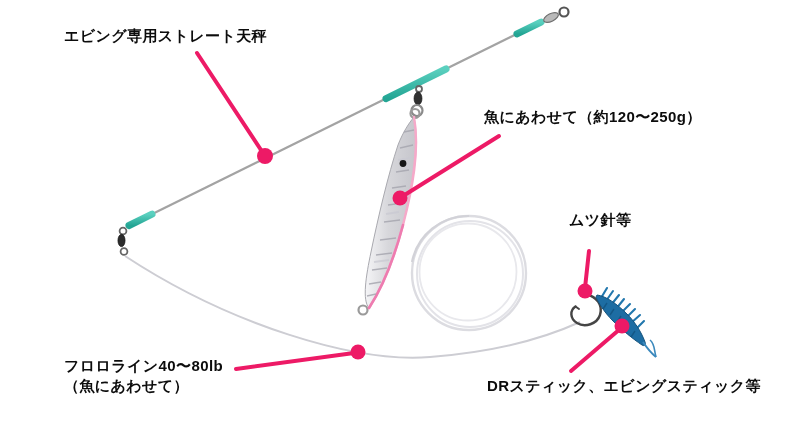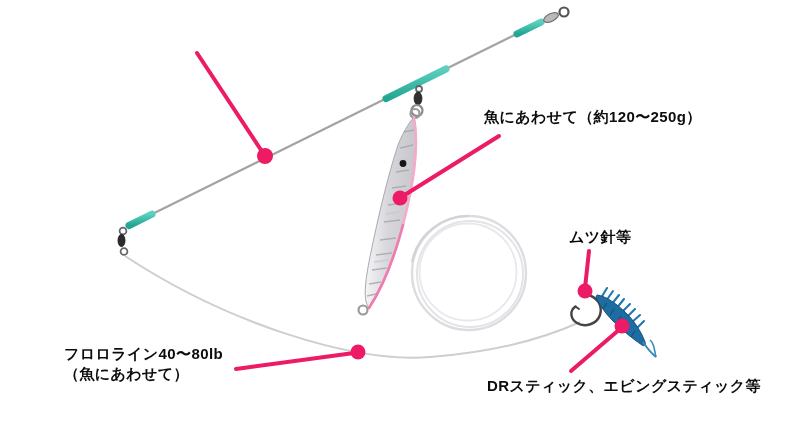--- a/index.html
+++ b/index.html
@@ -156,25 +156,26 @@
     </g>
     <g fill="#ed1a66">
       <circle cx="265" cy="156" r="8"></circle>
       <circle cx="400" cy="198" r="7.5"></circle>
       <circle cx="585" cy="291" r="7.5"></circle>
       <circle cx="622" cy="326" r="7.5"></circle>
       <circle cx="358" cy="352" r="7.5"></circle>
     </g>
   </svg>
 
+  <div class="label" style="left:64px;top:26px">エビング専用ストレート天秤</div>
 
   <div class="label" style="left:484px;top:107px">魚にあわせて（約120〜250g）</div>
 
-  <div class="label" style="left:569px;top:227px">ムツ針等</div>
+  <div class="label" style="left:569px;top:210px">ムツ針等</div>
 
-  <div class="label" style="left:64px;top:344px">
+  <div class="label" style="left:64px;top:356px">
     <span>フロロライン40〜80lb</span>
     <span class="l2">（魚にあわせて）</span>
   </div>
 
   <div class="label" style="left:487px;top:376px">DRスティック、エビングスティック等</div>
 
 </div>
 
 </body></html>

